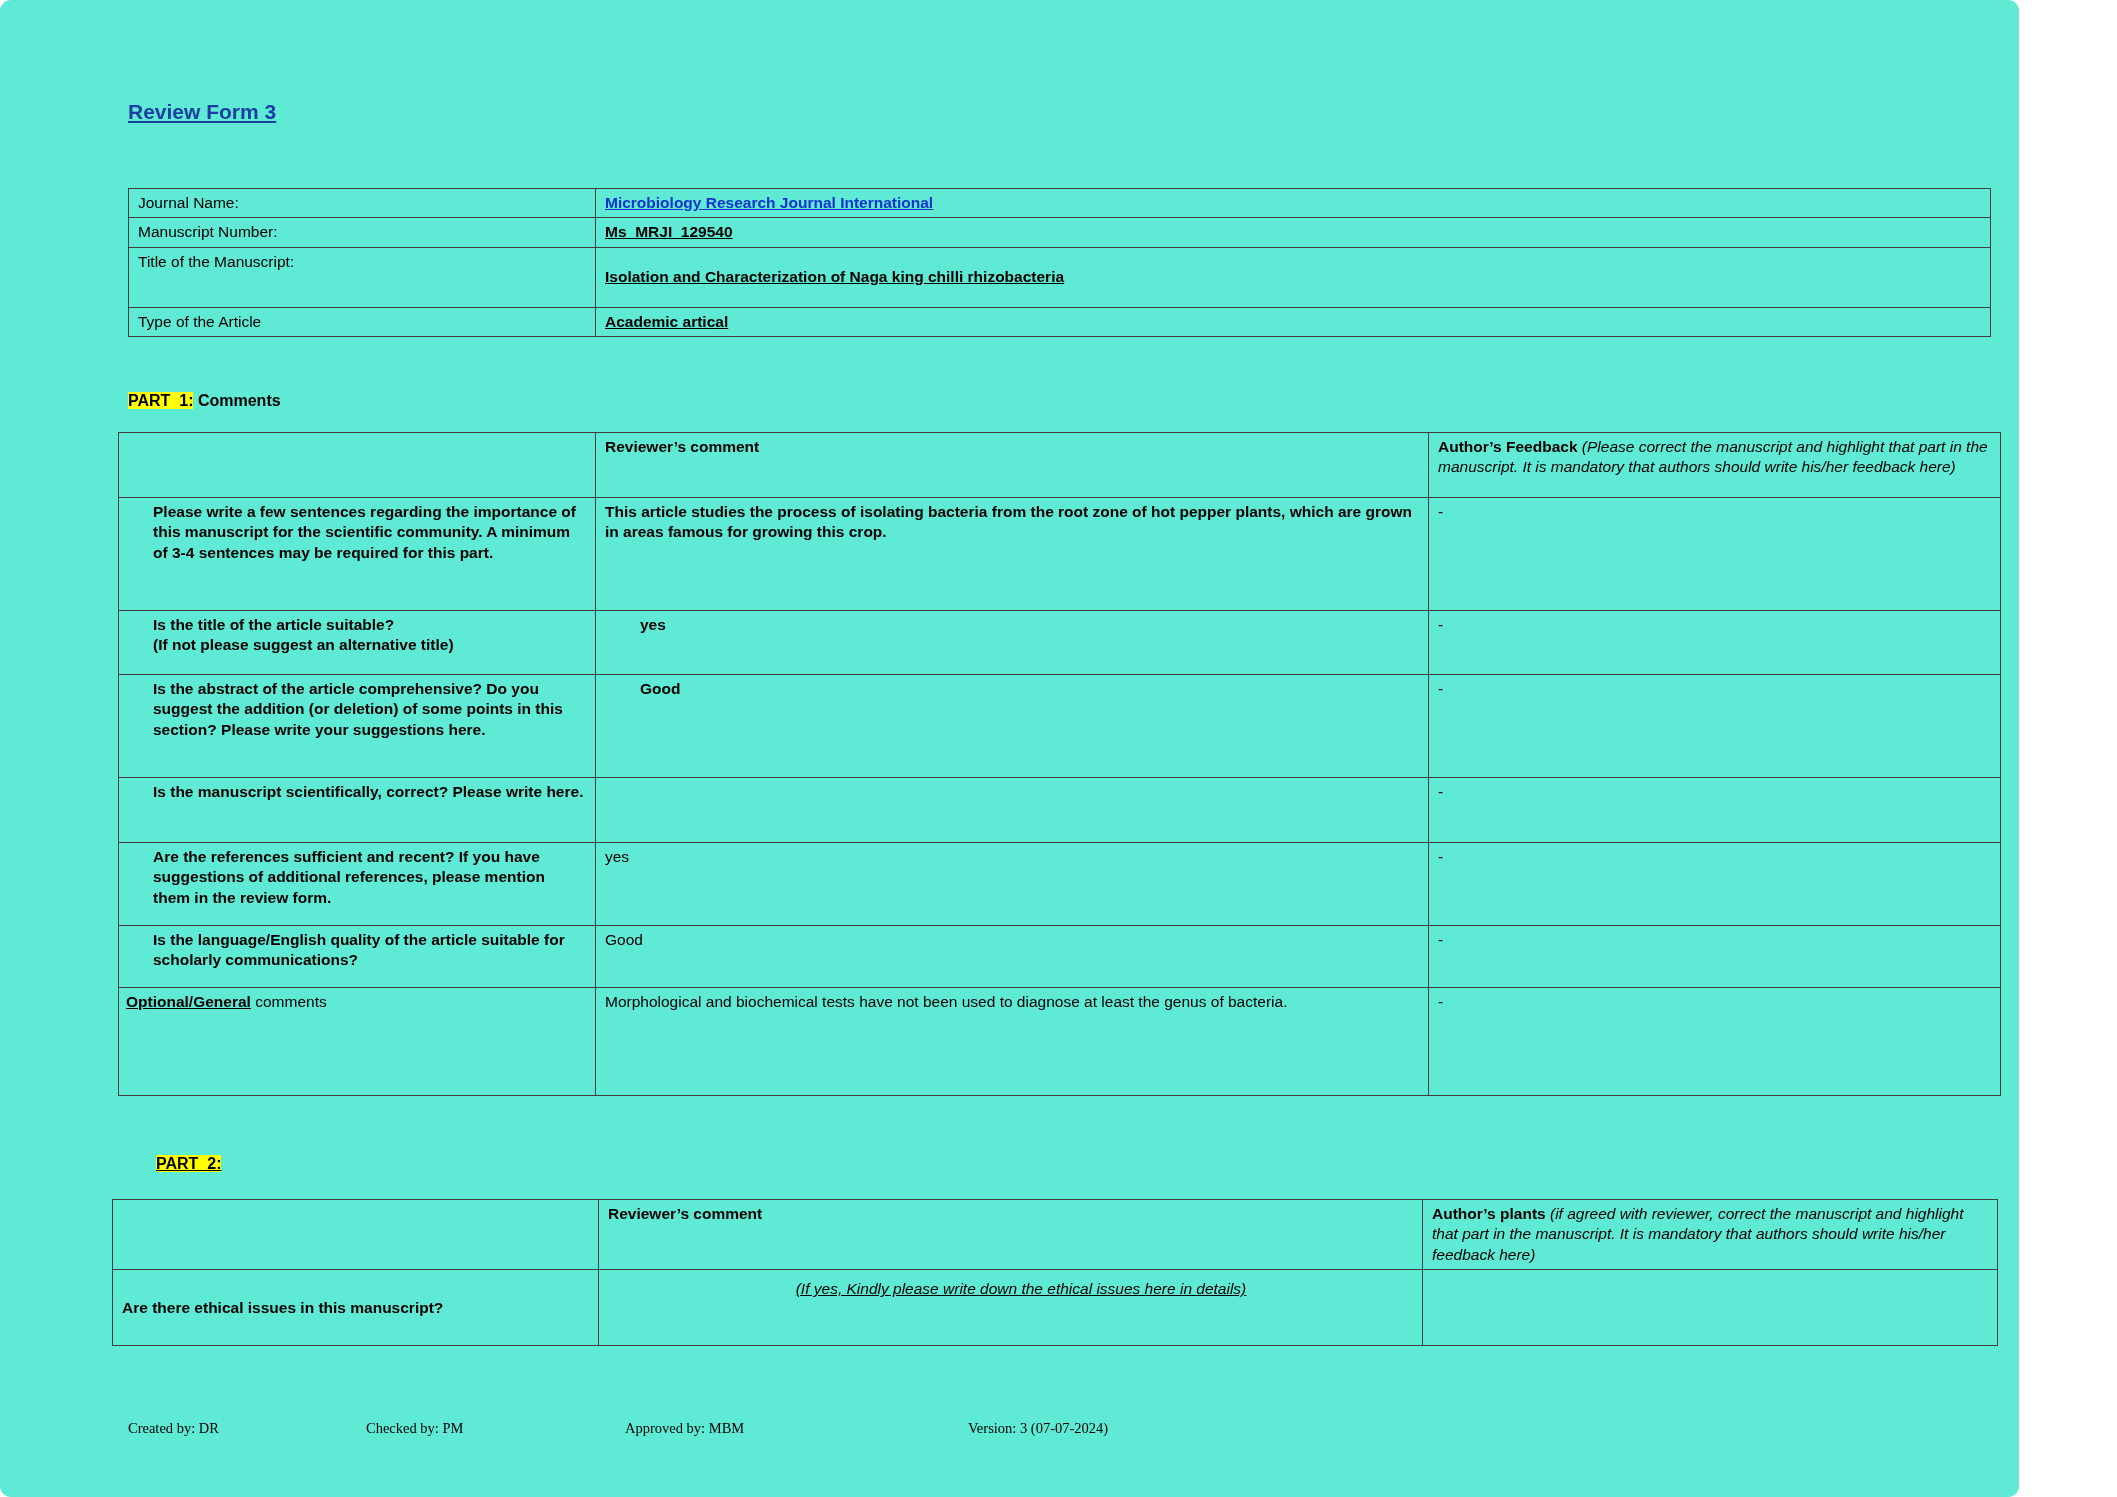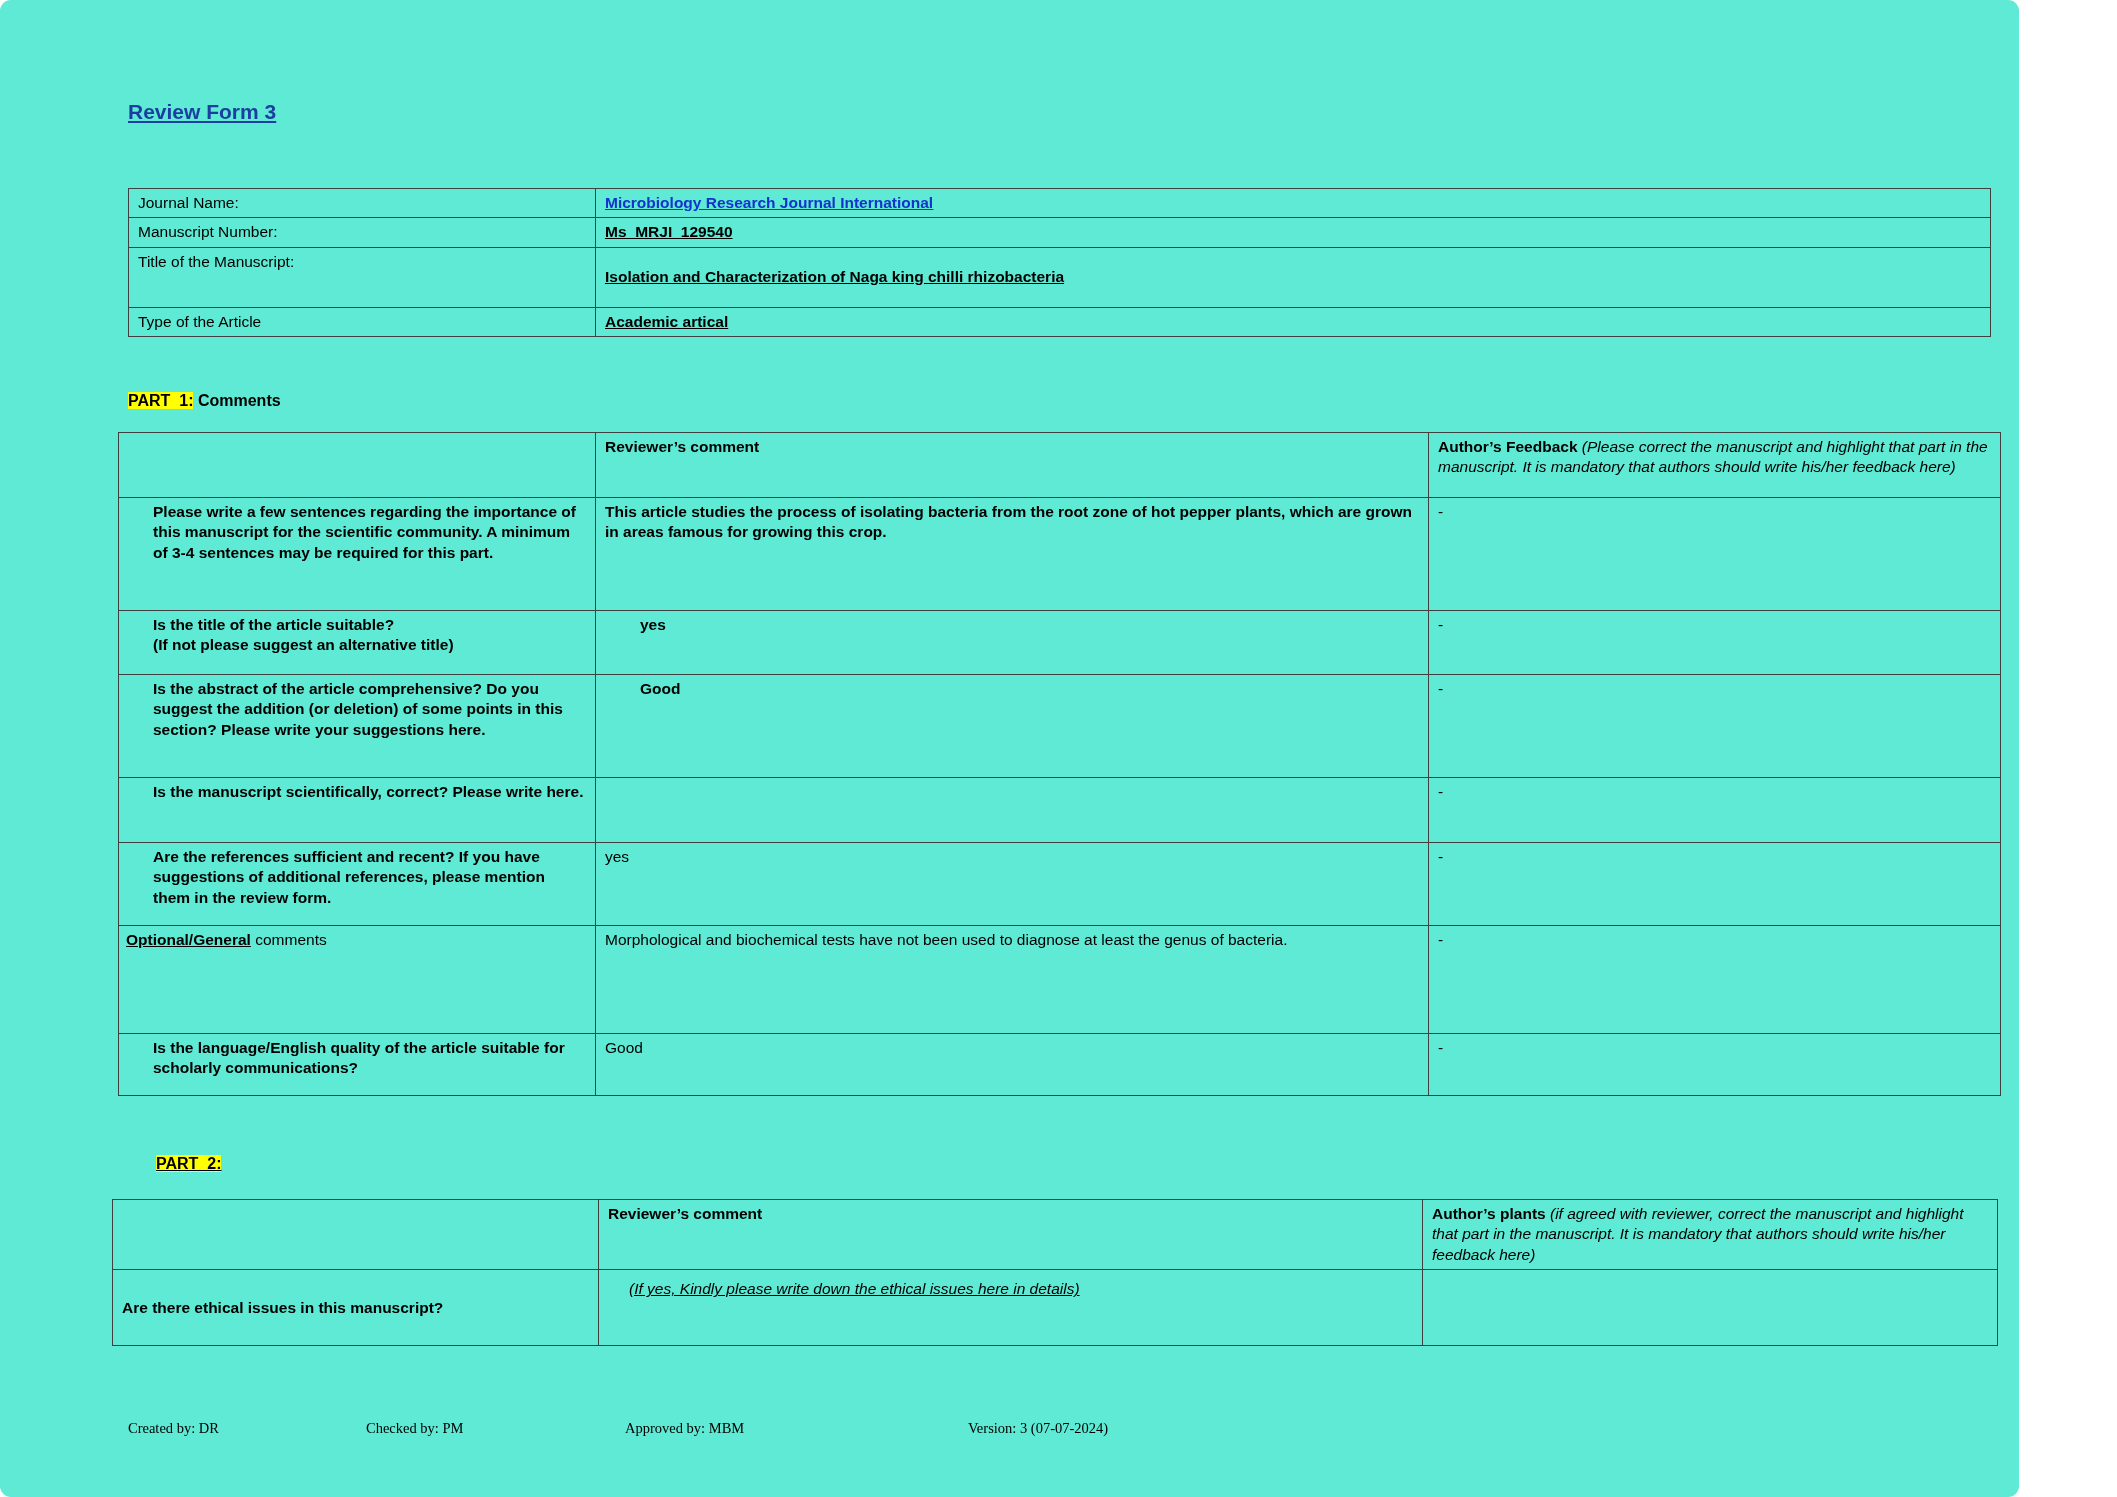--- a/index.html
+++ b/index.html
@@ -31,21 +31,21 @@
   .qplain{padding-left:7px;}
   .cb{font-weight:bold;}
   .ind{padding-left:44px;}
   .hdr{font-weight:bold;}
   .it{font-style:italic;font-weight:normal;}
   .bu{font-weight:bold;text-decoration:underline;}
 
   
   .p2{position:absolute;left:112px;top:1199px;width:1885px;}
   .eth{font-weight:bold;vertical-align:middle;padding-left:9px;}
-  .ethc{font-style:italic;text-decoration:underline;padding-left:30px;padding-top:9px;}
+  .ethc{font-style:italic;text-decoration:underline;padding-left:30px;padding-top:9px;text-align:center;}
 
   
   .foot{position:absolute;top:1420px;font-family:"Liberation Serif","DejaVu Serif",serif;
         font-size:14.5px;color:#000;}
   .f1{left:128px;} .f2{left:366px;} .f3{left:625px;} .f4{left:968px;}
 </style>
 </head>
 <body>
 
 <div class="page">
@@ -112,28 +112,28 @@
     <tr style="height:65px">
       <td class="q">Is the manuscript scientifically, correct? Please write here.</td>
       <td></td>
       <td>-</td>
     </tr>
     <tr style="height:83px">
       <td class="q">Are the references sufficient and recent? If you have suggestions of additional references, please mention them in the review form.</td>
       <td>yes</td>
       <td>-</td>
     </tr>
+    <tr style="height:62px">
+      <td class="q">Is the language/English quality of the article suitable for scholarly communications?</td>
+      <td>Good</td>
+      <td>-</td>
+    </tr>
     <tr style="height:108px">
       <td class="qplain"><span class="bu">Optional/General</span><span> comments</span></td>
       <td>Morphological and biochemical tests have not been used to diagnose at least the genus of bacteria.</td>
-      <td>-</td>
-    </tr>
-    <tr style="height:62px">
-      <td class="q">Is the language/English quality of the article suitable for scholarly communications?</td>
-      <td>Good</td>
       <td>-</td>
     </tr>
   </tbody>
     </table>
 
   <div class="ph" style="left:128px;top:1155px;padding-left:28px;">
     <span class="hl u">PART  2:</span>
   </div>
 
   <table class="p2">

